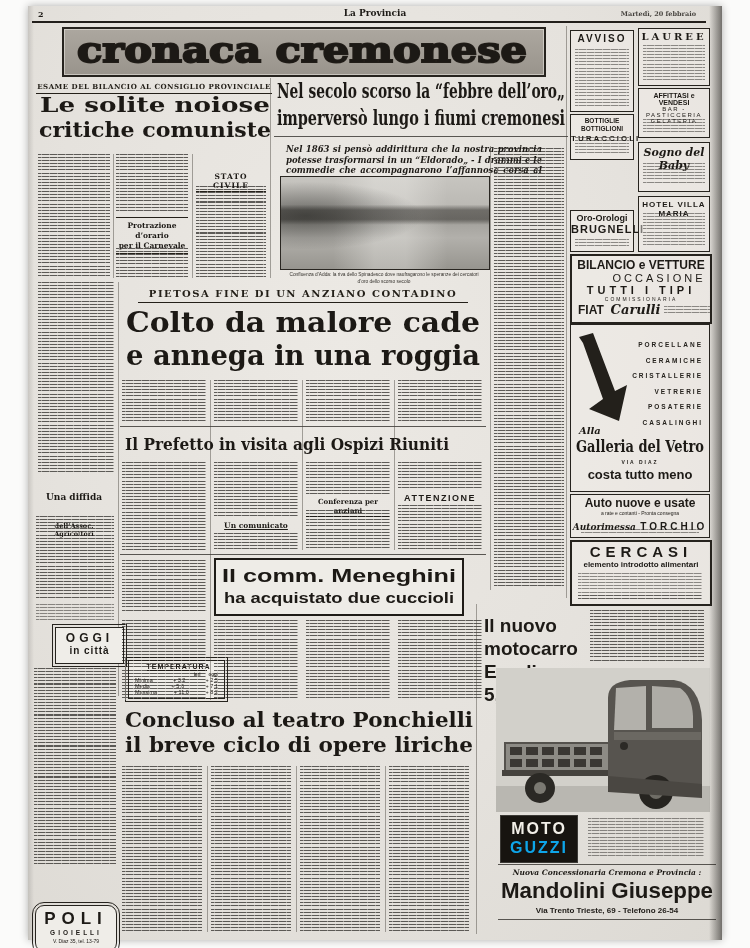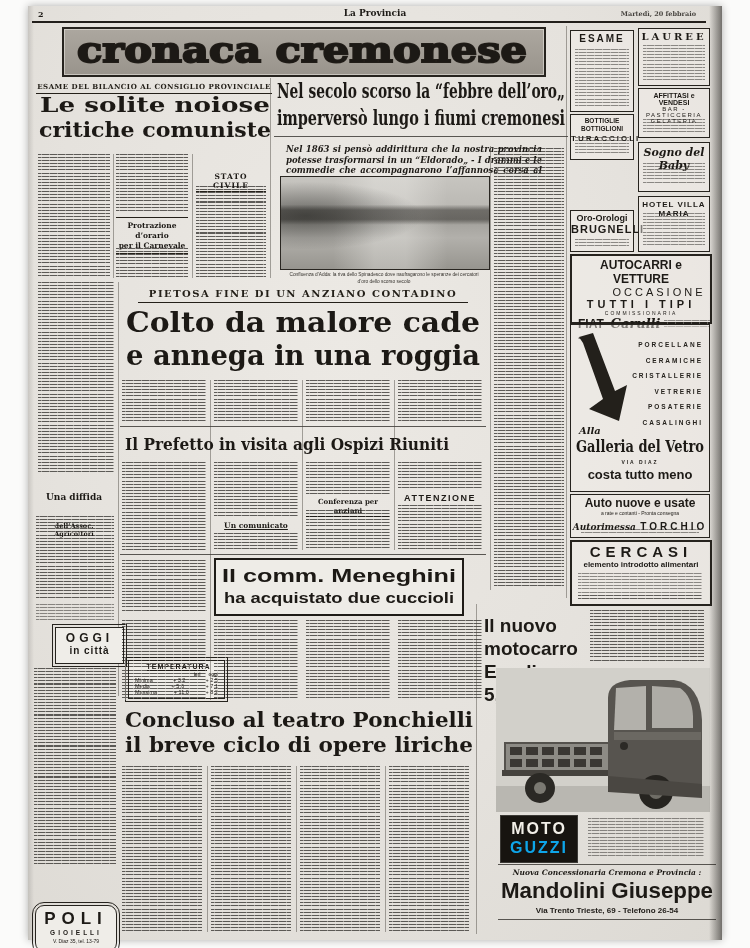--- a/index.html
+++ b/index.html
@@ -174,21 +174,21 @@
   <div class="mt" style="left:272px;top:760px;width:80px;height:166px;"></div>
   <div class="mt" style="left:361px;top:760px;width:80px;height:166px;"></div>
   <div class="vrule" style="left:179px;top:760px;height:166px;"></div>
   <div class="vrule" style="left:268px;top:760px;height:166px;"></div>
   <div class="vrule" style="left:357px;top:760px;height:166px;"></div>
   <div class="vrule" style="left:448px;top:598px;height:330px;"></div>
 
   <div class="vrule" style="left:538px;top:20px;height:572px;"></div>
 
   <div class="adbox" style="left:542px;top:24px;width:62px;height:80px;">
-    <div class="ctr ink" style="font:bold 10px 'Liberation Sans',sans-serif;letter-spacing:2px;margin-top:2px;">ESAME</div>
+    <div class="ctr ink" style="font:bold 10px 'Liberation Sans',sans-serif;letter-spacing:2px;margin-top:2px;">AVVISO</div>
     <div class="mt lt" style="left:4px;top:18px;width:54px;height:58px;"></div>
   </div>
   <div class="adbox" style="left:542px;top:108px;width:62px;height:44px;">
     <div class="ctr ink" style="font:bold 6.5px/1.3 'Liberation Sans',sans-serif;margin-top:2px;">BOTTIGLIE BOTTIGLIONI</div>
     <div class="ctr ink" style="font:bold 8px 'Liberation Sans',sans-serif;letter-spacing:2px;">TURACCIOLI</div>
     <div class="mt lt" style="left:4px;top:22px;width:54px;height:18px;"></div>
   </div>
   <div class="adbox" style="left:542px;top:204px;width:62px;height:40px;">
     <div class="ctr ink" style="font:bold 9px 'Liberation Sans',sans-serif;margin-top:2px;">Oro-Orologi</div>
     <div class="ctr ink" style="font:bold 11px 'Liberation Sans',sans-serif;letter-spacing:1px;">BRUGNELLI</div>
@@ -208,21 +208,21 @@
   <div class="adbox" style="left:610px;top:136px;width:70px;height:48px;">
     <div class="ctr ink" style="font:bold italic 11px 'DejaVu Serif',serif;margin-top:3px;">Sogno del Baby</div>
     <div class="mt lt" style="left:4px;top:20px;width:62px;height:22px;"></div>
   </div>
   <div class="adbox" style="left:610px;top:190px;width:70px;height:54px;">
     <div class="ctr ink" style="font:bold 8px 'Liberation Sans',sans-serif;letter-spacing:1px;margin-top:3px;">HOTEL VILLA MARIA</div>
     <div class="mt lt" style="left:4px;top:16px;width:62px;height:32px;"></div>
   </div>
 
   <div class="adbox" style="left:542px;top:248px;width:138px;height:66px;border-width:2px;">
-    <div class="ctr ink" style="font:bold 12px 'Liberation Sans',sans-serif;margin-top:2px;">AUTOCARRI e VETTURE</div>
+    <div class="ctr ink" style="font:bold 12px 'Liberation Sans',sans-serif;margin-top:2px;">BILANCIO e VETTURE</div>
     <div class="ctr ink" style="font:11px 'Liberation Sans',sans-serif;letter-spacing:3px;padding-left:36px;">OCCASIONE</div>
     <div class="ctr ink" style="font:bold 11px 'Liberation Sans',sans-serif;letter-spacing:4px;">TUTTI I TIPI</div>
     <div class="ctr ink" style="font:5px 'Liberation Sans',sans-serif;letter-spacing:2px;">COMMISSIONARIA</div>
     <div style="display:flex;align-items:baseline;gap:3px;padding-left:6px;">
       <span class="ink" style="font:bold 12px 'Liberation Sans',sans-serif;">FIAT -</span>
       <span class="ink" style="font:bold italic 13px 'DejaVu Serif',serif;">Carulli</span>
       <span class="mt lt" style="position:relative;display:inline-block;width:52px;height:7px;top:-1px;"></span>
     </div>
   </div>
 

